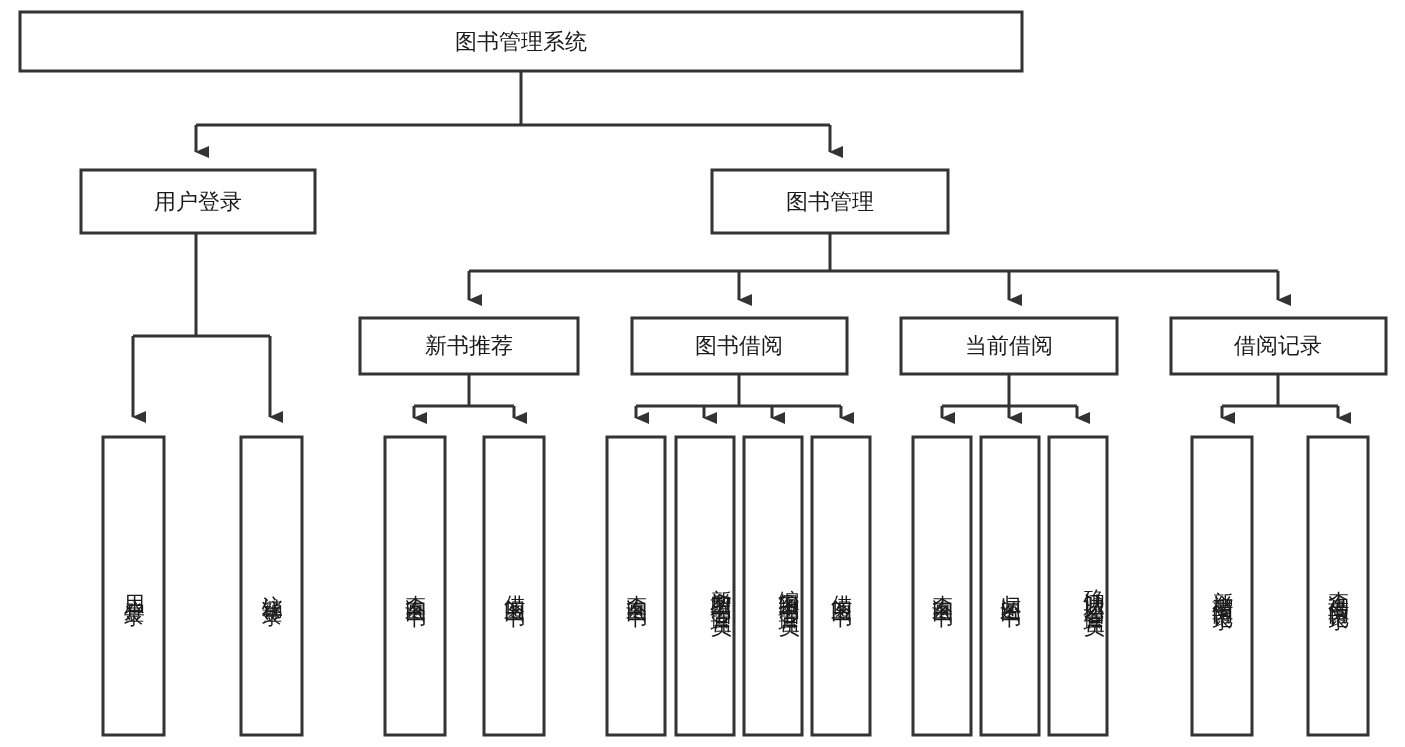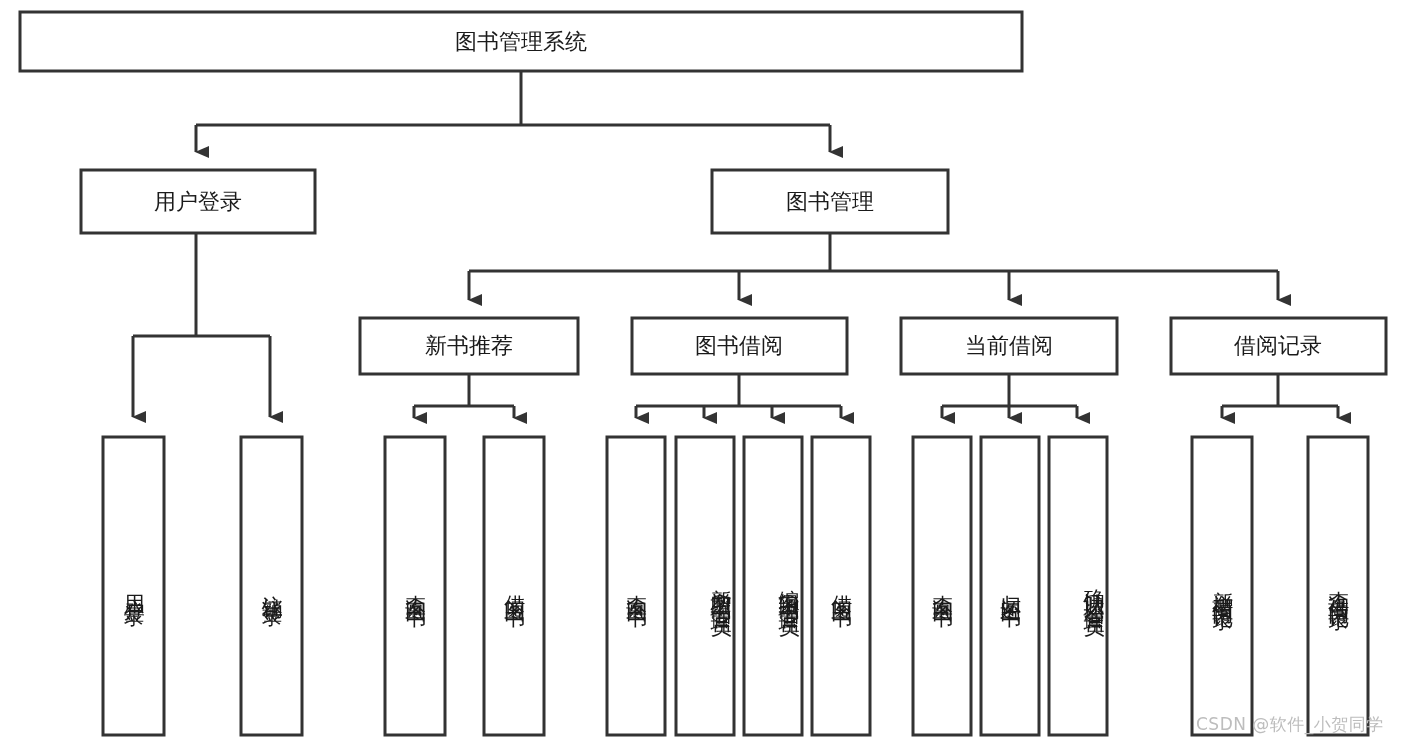--- a/index.html
+++ b/index.html
@@ -195,15 +195,14 @@
   <div class="node-label-v" style="left:913px; top:437px; width:58px; height:298px; display:flex; align-items:center; justify-content:center;">查询图书</div>
 
   <div class="node-label-v" style="left:981px; top:437px; width:58px; height:298px; display:flex; align-items:center; justify-content:center;">归还图书</div>
 
   <div class="node-label-v" style="left:1049px; top:444px; width:58px; height:291px; display:flex; align-items:flex-start; justify-content:center;">确认归还（管理员）</div>
 
   <div class="node-label-v" style="left:1192px; top:437px; width:60px; height:298px; display:flex; align-items:center; justify-content:center;">新增借阅记录</div>
 
   <div class="node-label-v" style="left:1308px; top:437px; width:60px; height:298px; display:flex; align-items:center; justify-content:center;">查询借阅记录</div>
 
-  <div class="watermark" style="left:1196px; top:713px;">CSDN @软件_小贺同学</div>
 
 </div>
 
 </body></html>

